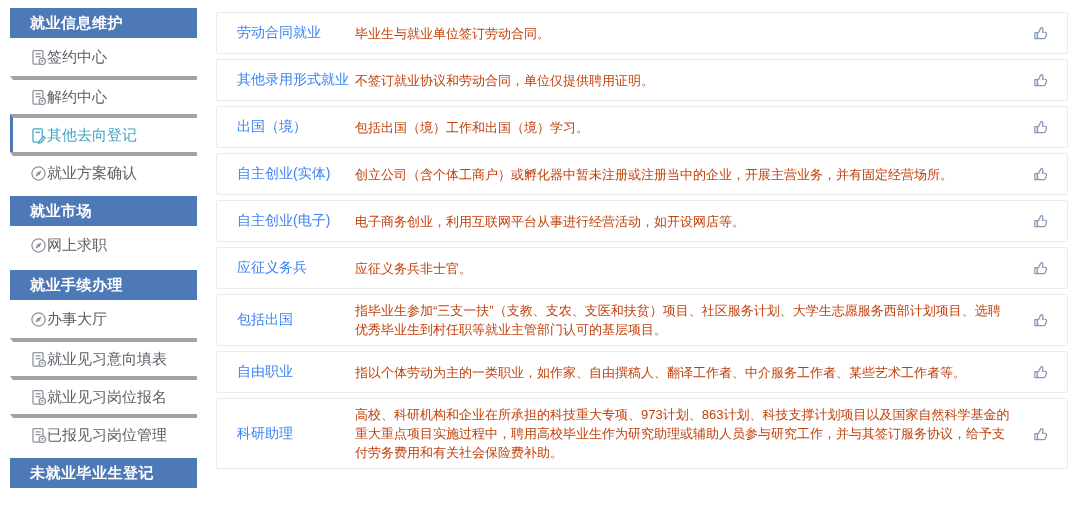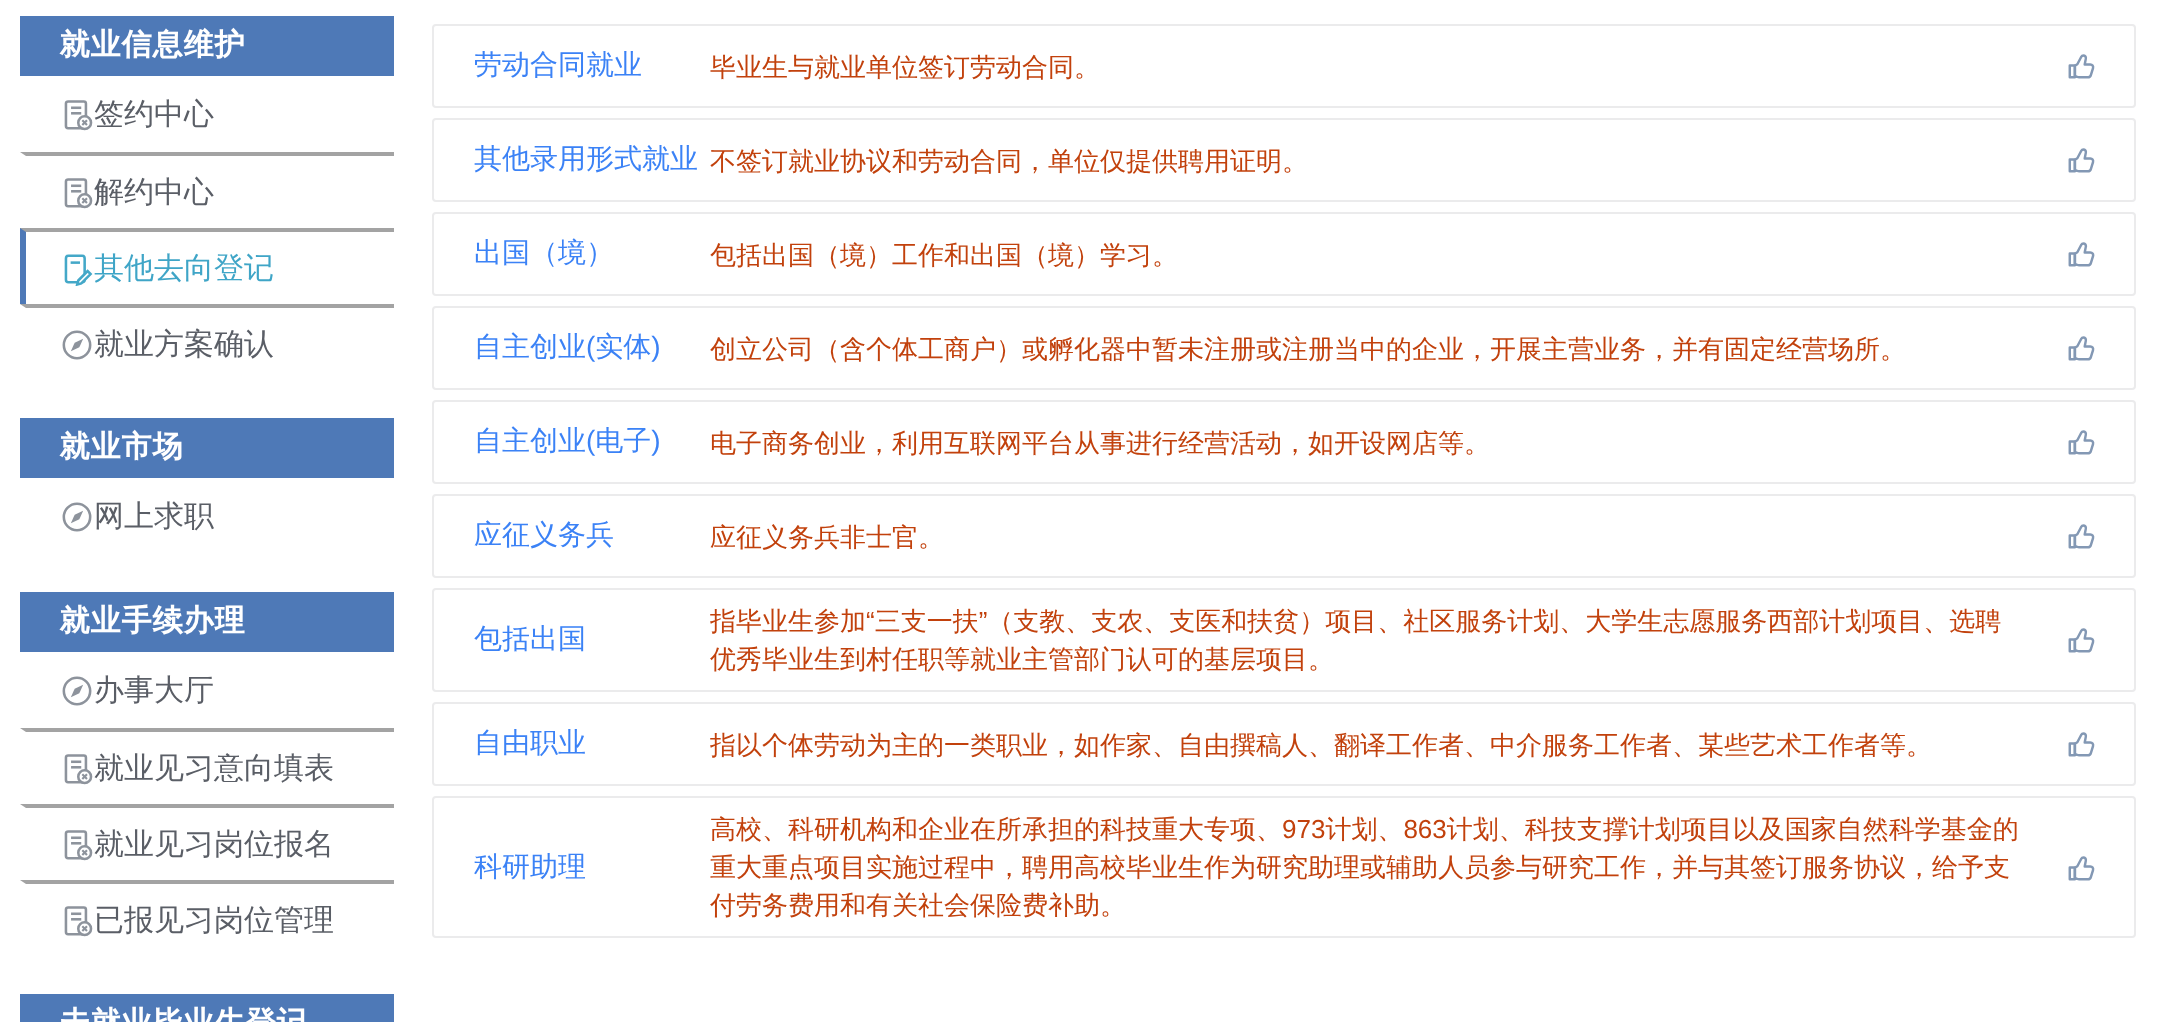--- a/index.html
+++ b/index.html
@@ -4,25 +4,25 @@
 <style>
   * { margin:0; padding:0; box-sizing:border-box; }
   html,body { width:1080px; height:511px; background:#fff; overflow:hidden;
     font-family:"Liberation Sans","DejaVu Sans",sans-serif; }
   .page { display:flex; width:1080px; height:511px; }
 
   
   .sidebar { width:187px; margin-left:10px; padding-top:8px; flex-shrink:0; }
   .side-header { background:#4e79b7; color:#fff; height:30px; line-height:30px;
     padding-left:20px; font-size:15px; font-weight:bold; letter-spacing:.5px; }
-  .side-header:not(:first-child) { margin-top:19px; }
+  .side-header:not(:first-child) { margin-top:6px; }
   .side-item { display:flex; align-items:center; height:38px; padding-left:17px;
     font-size:15px; color:#5a5e66; background:#fff; cursor:pointer;
     border-left:3px solid transparent; }
-  .side-item + .side-item { border-top:2px solid #a3a3a3; }
+  .side-item + .side-item { border-top:4px solid #a3a3a3; }
   .side-item.active { border-left-color:#4e79b7; color:#3fa5c7; }
   .sicon { width:17px; height:17px; flex-shrink:0; display:flex; align-items:center; }
   .sicon svg { width:17px; height:17px; }
 
   
   .content { flex:1; padding:12px 12px 0 19px; background:#fff; }
   .card { display:flex; align-items:center; border:1px solid #ebebec;
     border-radius:2px; background:#fff; margin-bottom:5px; min-height:42px;
     padding:6px 14px 6px 20px; }
   .card-label { width:118px; flex-shrink:0; font-size:14px; color:#3b82f6; }

